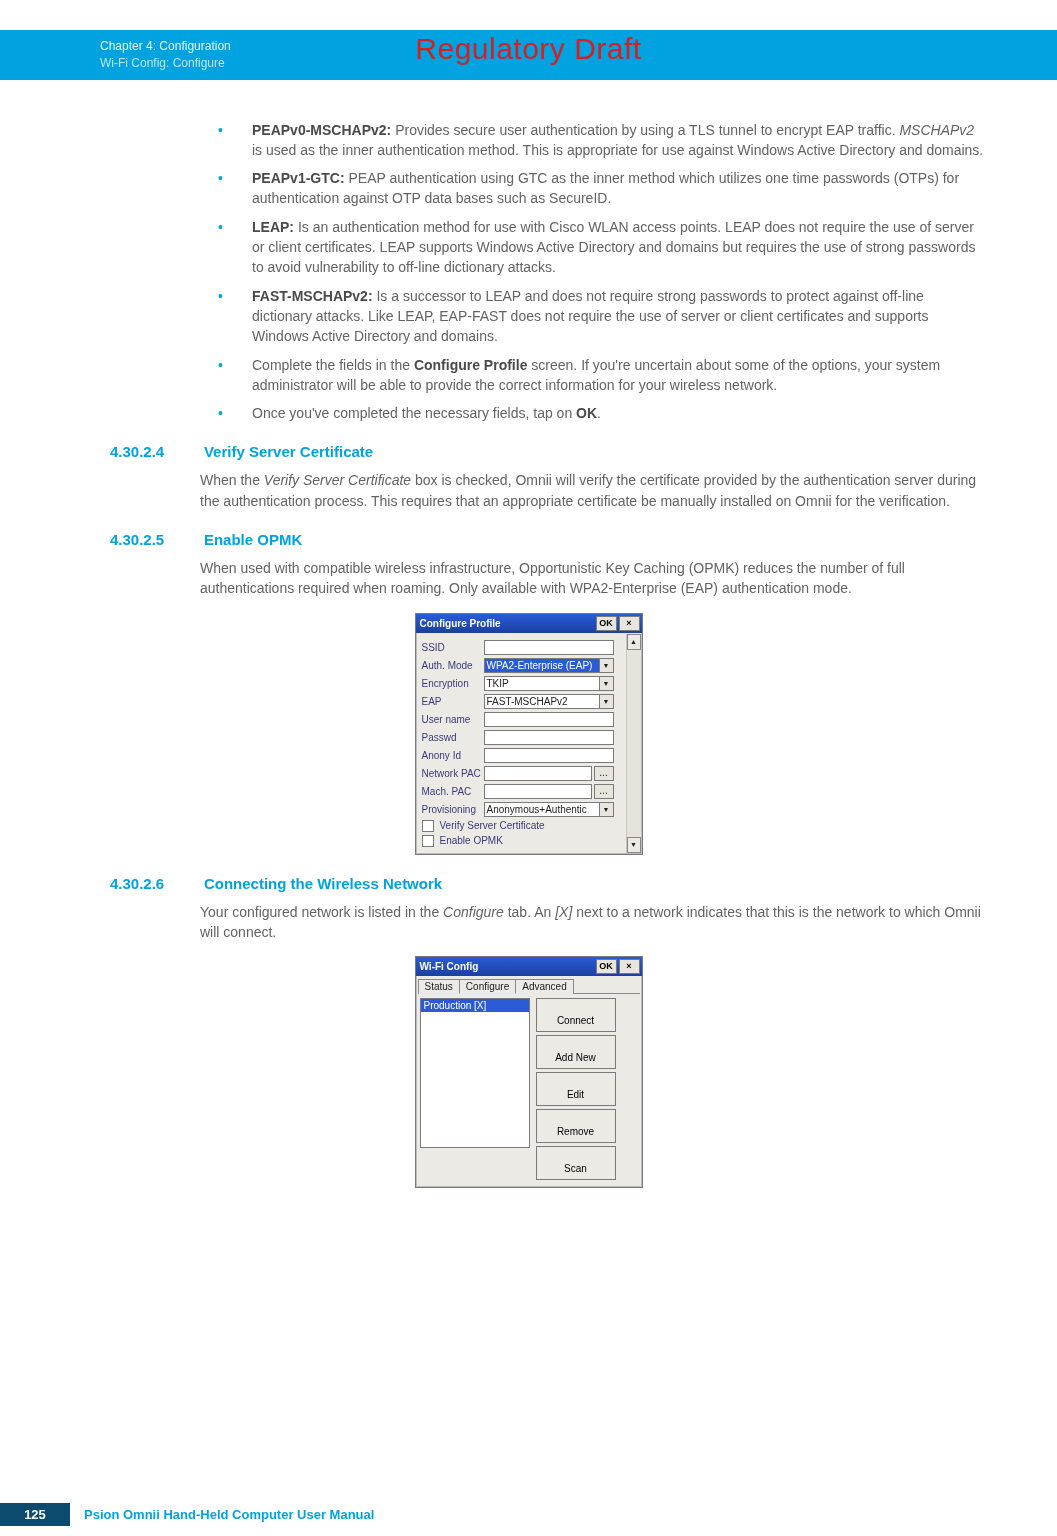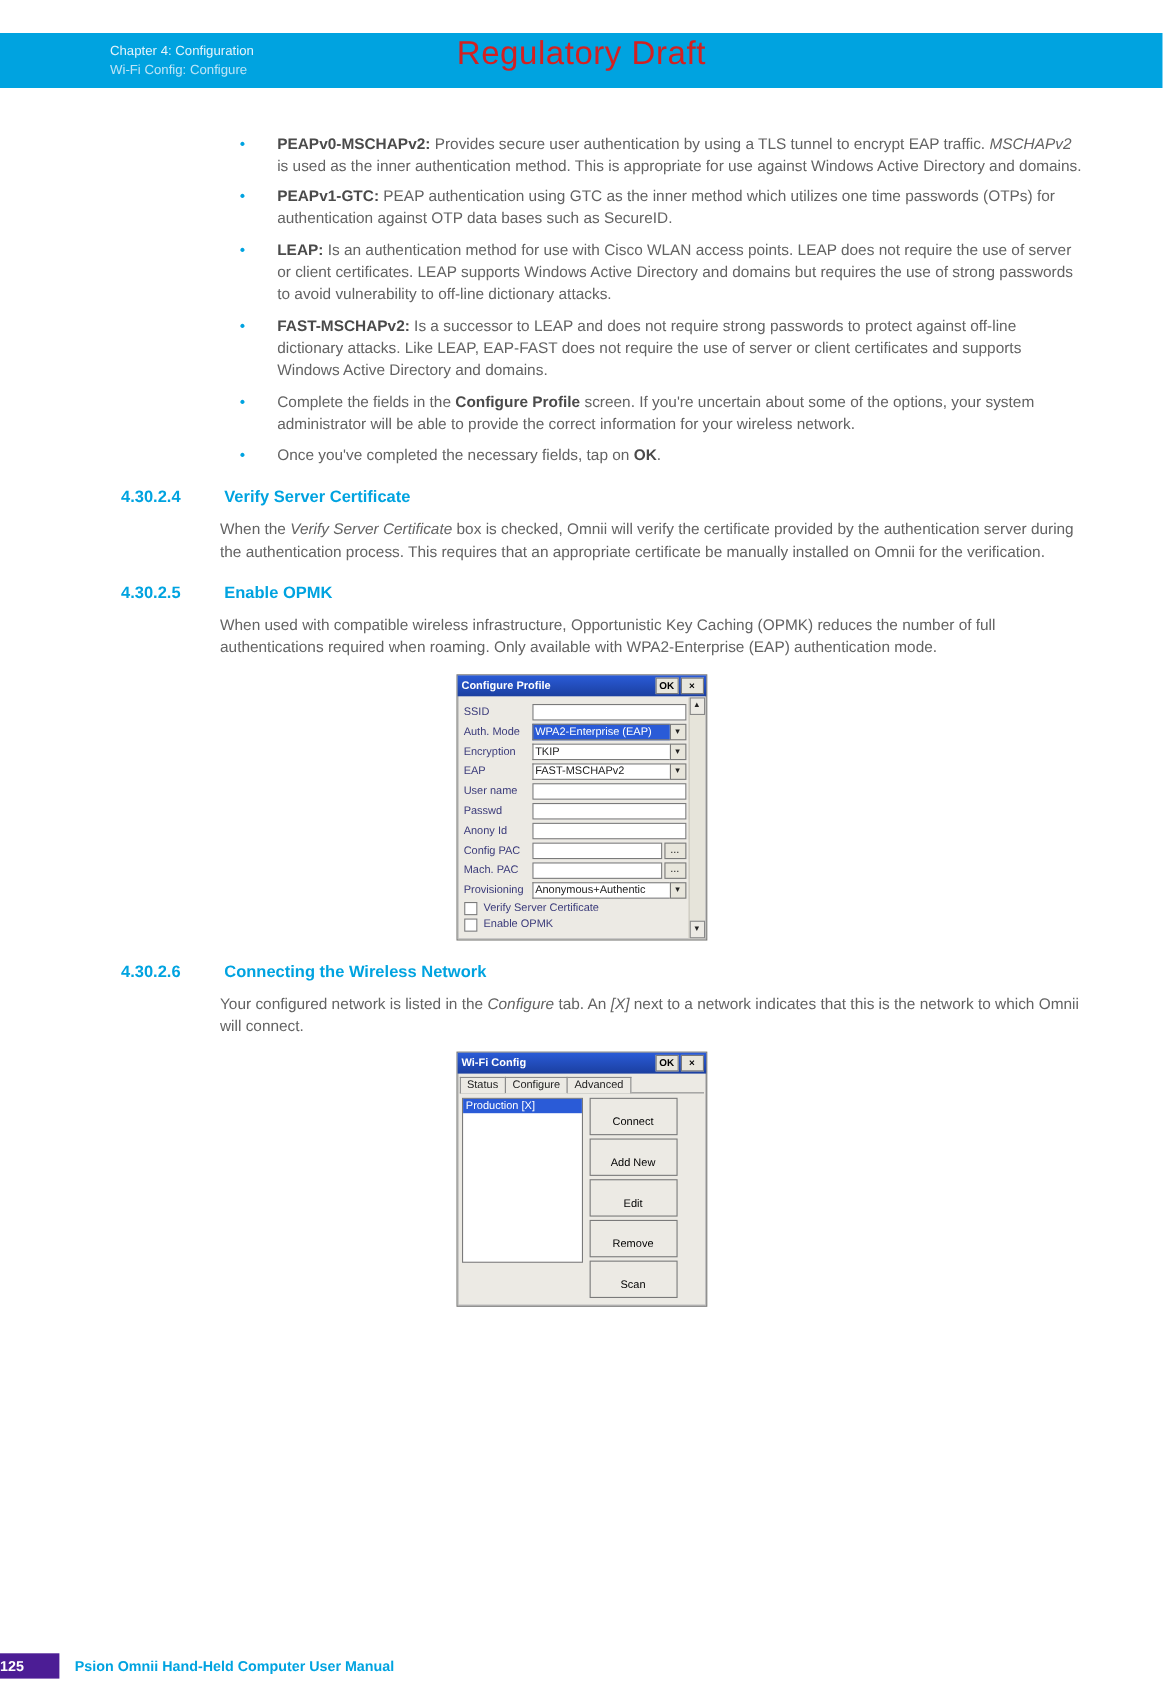--- a/index.html
+++ b/index.html
@@ -188,22 +188,22 @@
     display:block; width:80px; height:18px; margin-bottom:3px;
     border:1px solid #7a7a7a; background:#eceae4; font-size:10px;
     font-family:inherit; padding:16px;
   }
 
   .footer-bar {
     position:absolute; bottom:40px; left:0; right:0;
     display:flex; align-items:center;
   }
   .page-num {
-    background:#4c1d95; color:#fff; font-weight:700;
-    width:54px; padding:4px 0; font-size:13px;
+    background:#0c4a6e; color:#fff; font-weight:700;
+    width:70px; text-align:center; padding:4px 0; font-size:13px;
   }
   .footer-title {
     color:#00a3e0; font-weight:700; font-size:13px; margin-left:14px;
   }
 </style>
 </head>
 <body>
 
 <div class="page">
   <div class="watermark">Regulatory Draft</div>
@@ -253,21 +253,21 @@
   <div class="body-block">
     <p>When used with compatible wireless infrastructure, Opportunistic Key Caching (OPMK) reduces the number of full authentications required when roaming. Only available with WPA2-Enterprise (EAP) authentication mode.</p>
   </div>
 
   <div class="mini-window">
     <div class="mw-titlebar">
       <span class="t-text">Configure Profile</span>
       <span class="mw-btn">OK</span>
       <span class="mw-btn">×</span>
     </div>
-    <div class="mw-body" style="padding-right:18px;">
+    <div class="mw-body" style="padding-right:28px;">
       <div class="mw-row">
         <div class="mw-label">SSID</div>
         <div class="mw-input"></div>
       </div>
       <div class="mw-row">
         <div class="mw-label">Auth. Mode</div>
         <div class="mw-select">
           <div class="sv hl">WPA2-Enterprise (EAP)</div>
           <div class="ar"></div>
         </div>
@@ -292,21 +292,21 @@
       </div>
       <div class="mw-row">
         <div class="mw-label">Passwd</div>
         <div class="mw-input"></div>
       </div>
       <div class="mw-row">
         <div class="mw-label">Anony Id</div>
         <div class="mw-input"></div>
       </div>
       <div class="mw-row">
-        <div class="mw-label">Config PAC</div>
+        <div class="mw-label">Network PAC</div>
         <div class="mw-input"></div>
         <div class="mw-dots">...</div>
       </div>
       <div class="mw-row">
         <div class="mw-label">Mach. PAC</div>
         <div class="mw-input"></div>
         <div class="mw-dots">...</div>
       </div>
       <div class="mw-row">
         <div class="mw-label">Provisioning</div>

